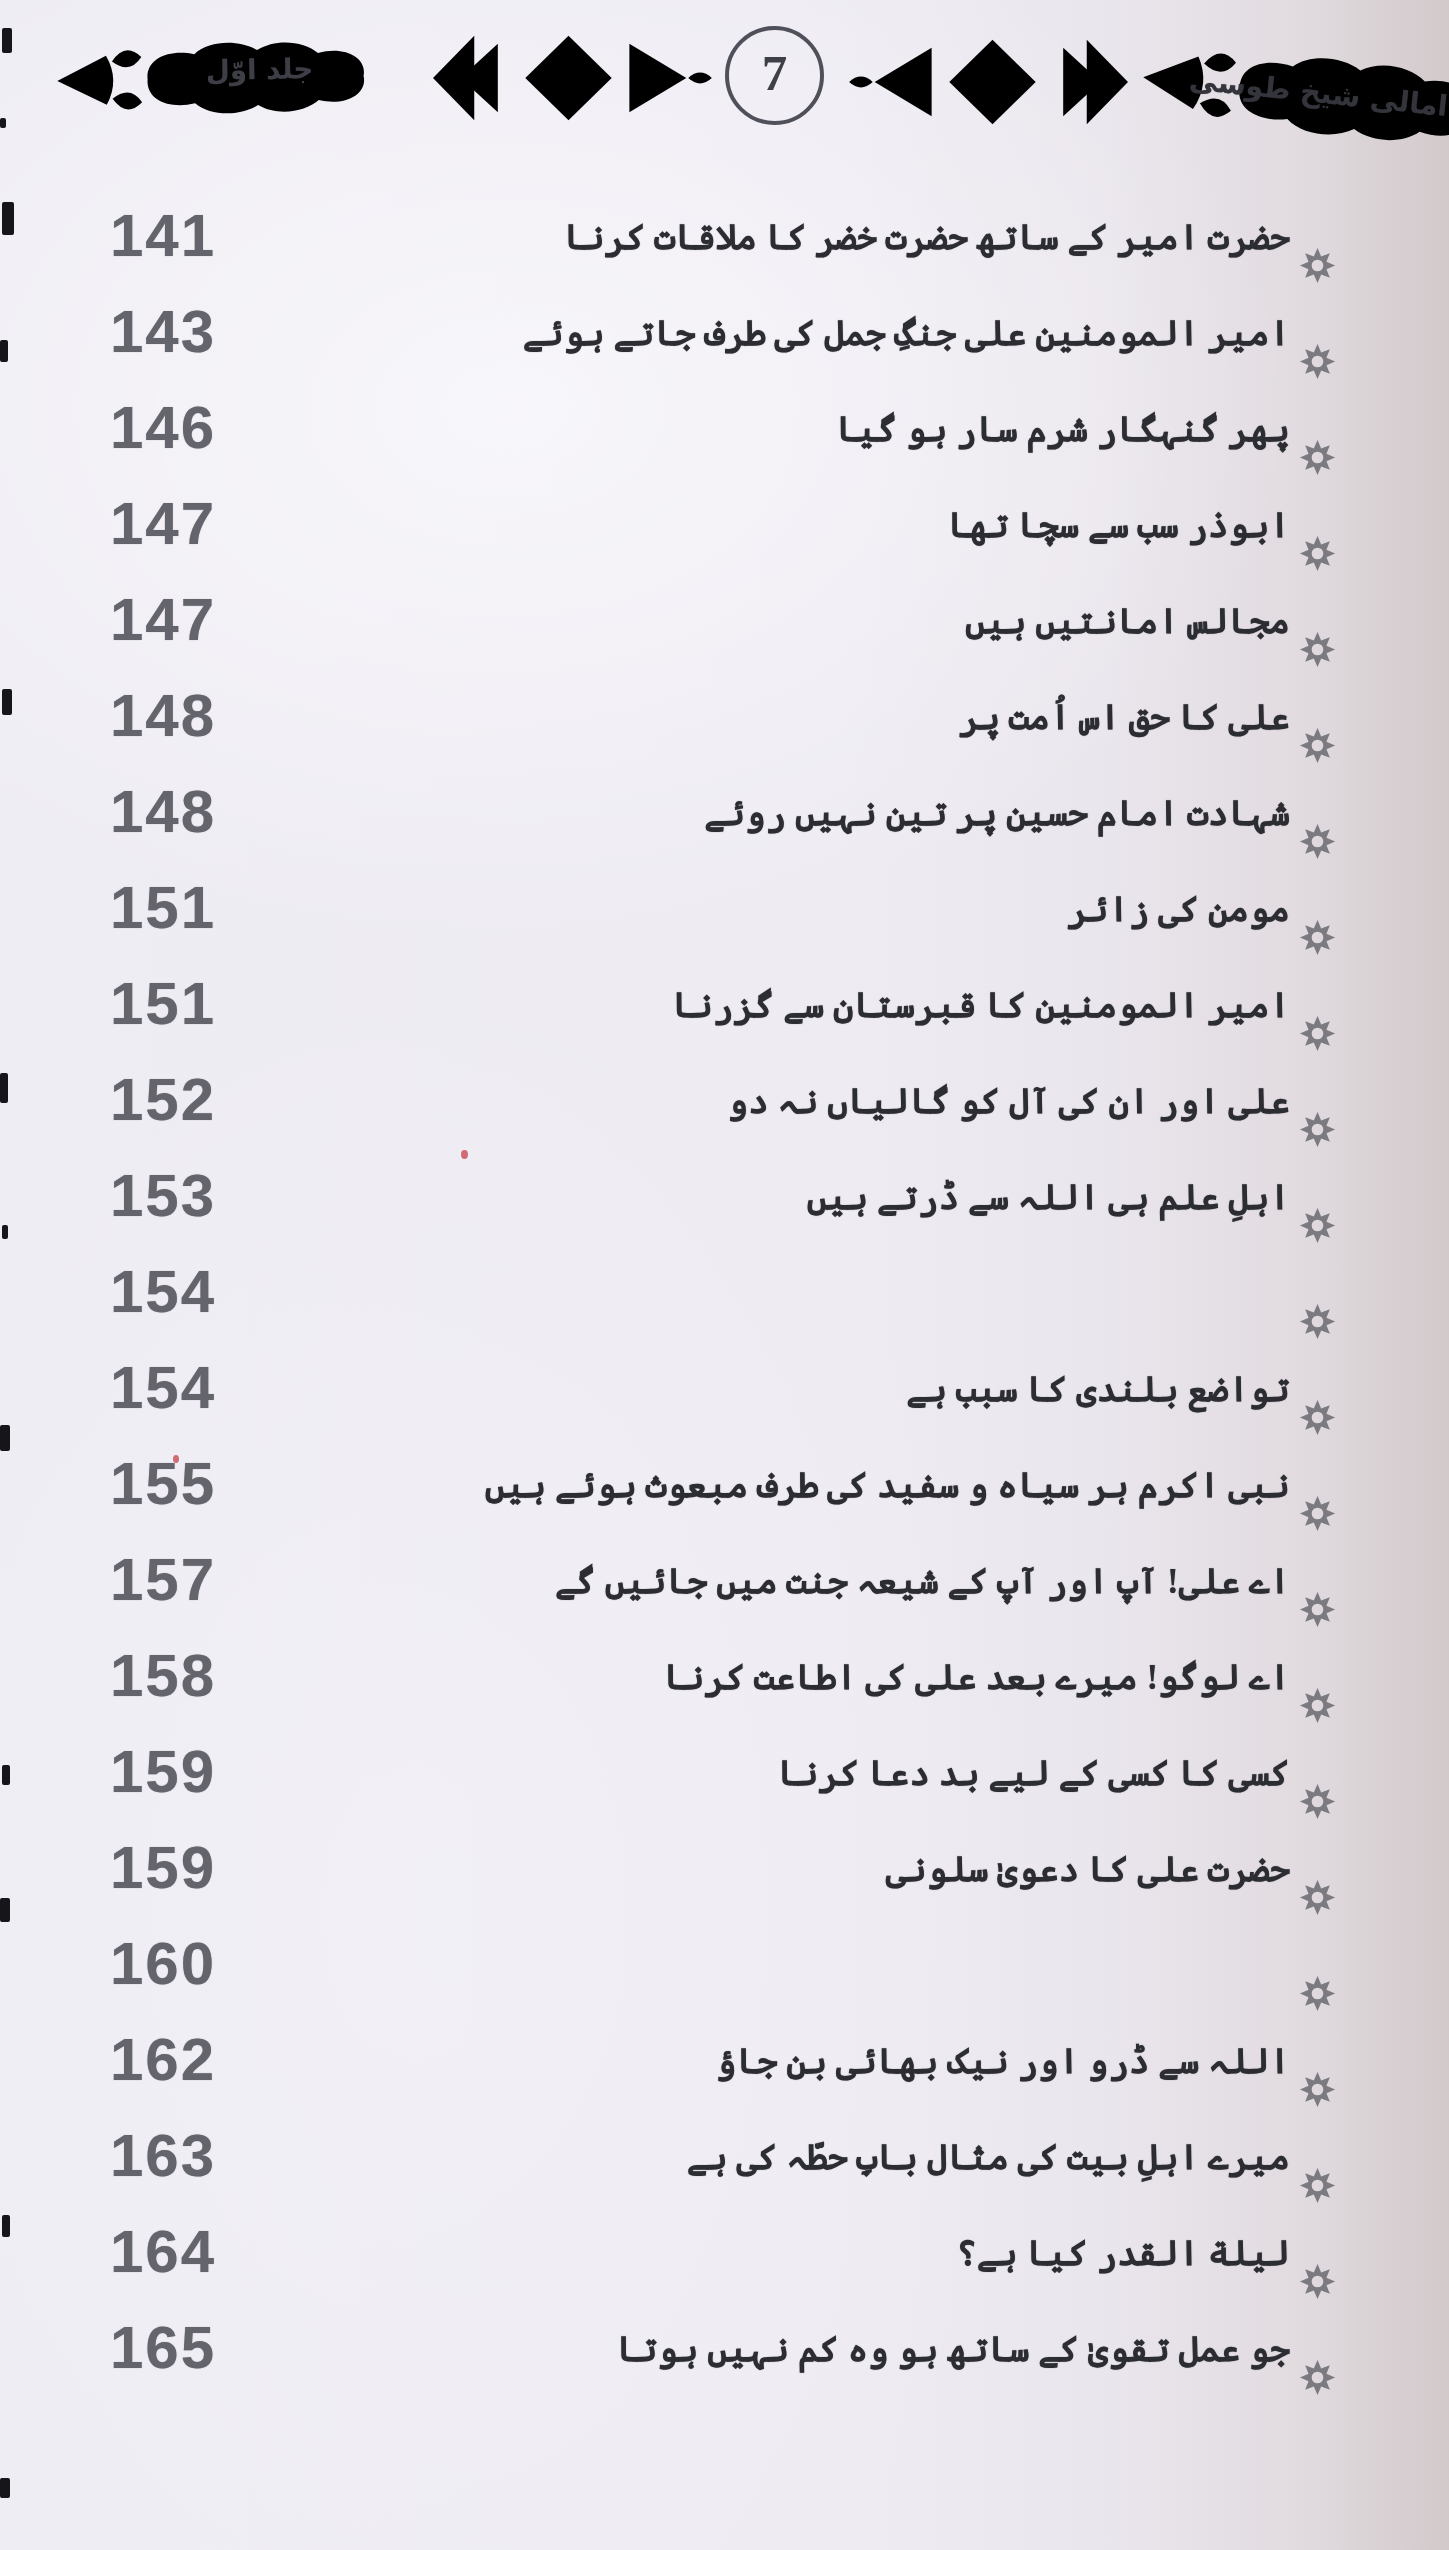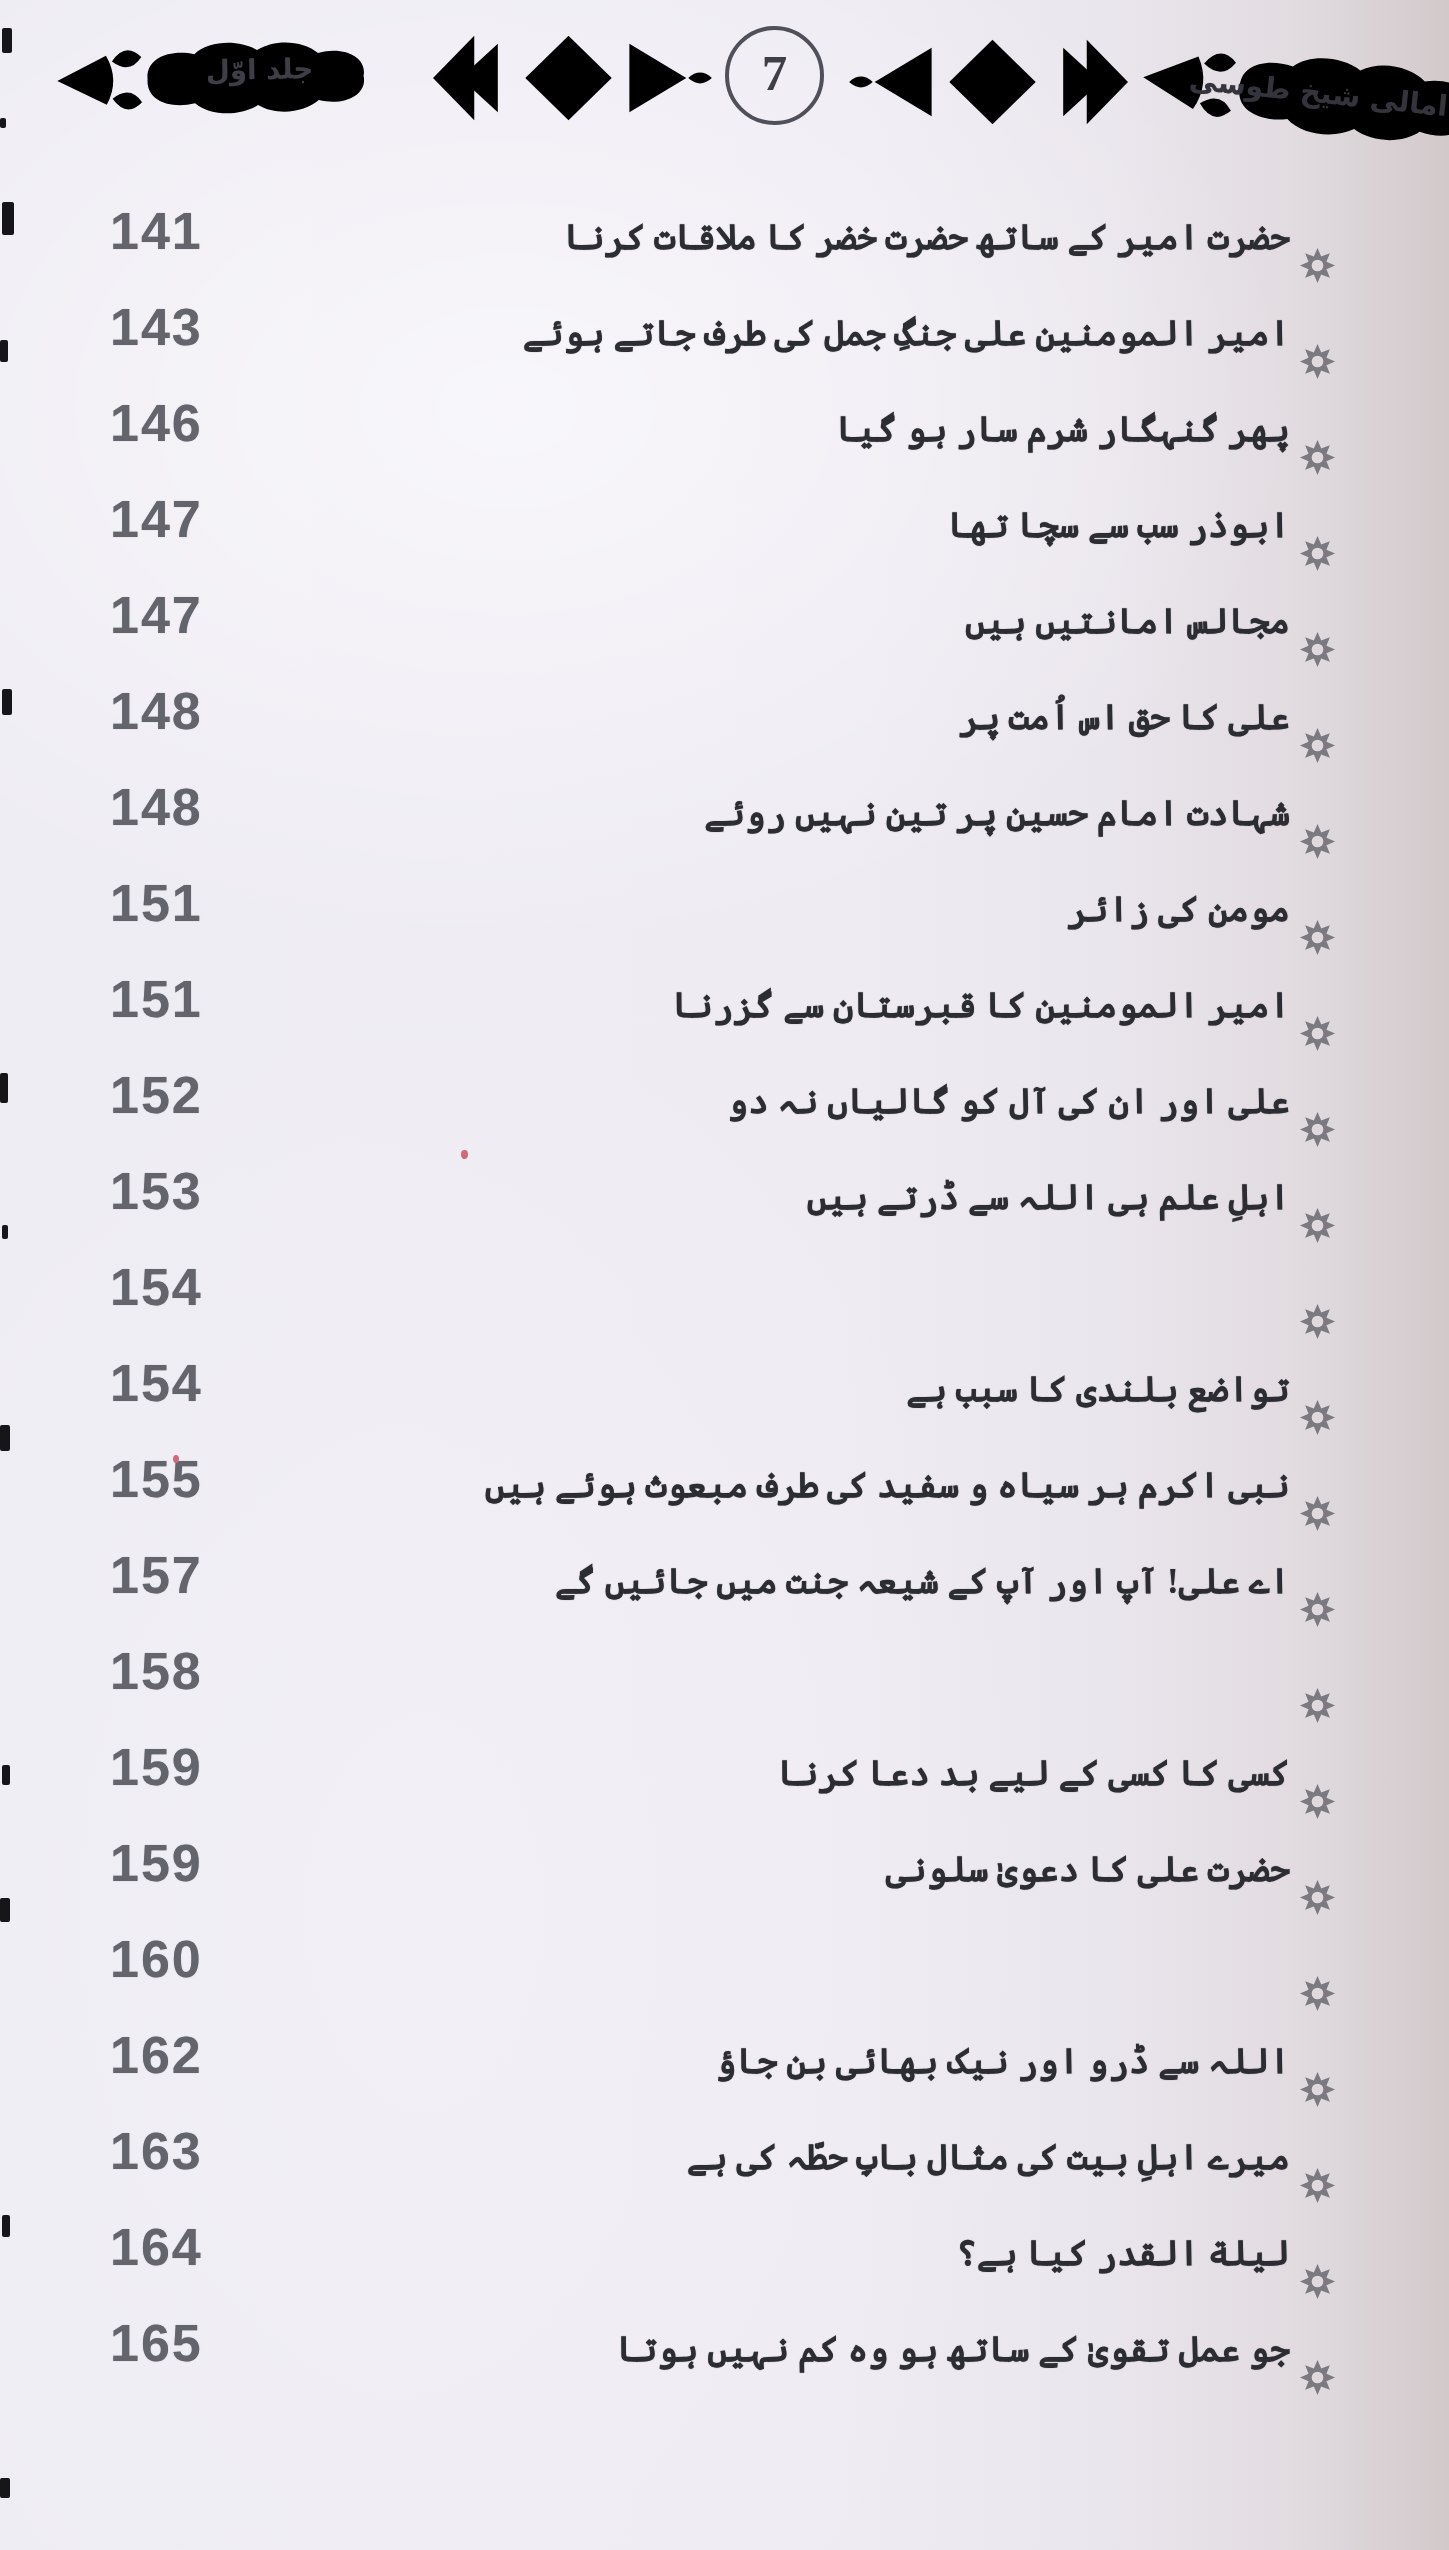--- a/index.html
+++ b/index.html
@@ -38,21 +38,21 @@
   .book-title{
     position:absolute;left:1236px;top:79px;width:212px;text-align:center;direction:rtl;
     font-size:28.5px;font-weight:700;color:#34343c;transform:rotate(6deg);
     text-shadow:0 0 1px rgba(40,40,48,.6);white-space:nowrap;
   }
   
   .toc{position:absolute;left:0;top:201px;width:100%;}
   .toc-row{position:relative;height:96px;}
   .page-num{
     position:absolute;left:110px;top:0;
-    font-family:"Liberation Sans",sans-serif;font-weight:700;font-size:52px;
+    font-family:"Liberation Sans",sans-serif;font-weight:700;font-size:60px;
     color:#64646c;letter-spacing:2px;text-shadow:0 0 1px rgba(90,90,98,.5);
   }
   .entry-title{
     position:absolute;right:160px;top:15.7px;direction:rtl;white-space:nowrap;
     font-size:35px;font-weight:700;color:#2c2c33;
     text-shadow:0 0 1px rgba(35,35,42,.55);
     font-family:Liberation Serif, serif;
   }
   .star{position:absolute;right:114px;top:46px;width:37px;height:37px;}
   .star svg{display:block;width:37px;height:37px;}
@@ -263,20 +263,21 @@
         <div class="entry-title">اے علی! آپ اور آپ کے شیعہ جنت میں جائیں گے</div>
         <span class="star">
           <svg viewBox="0 0 38 38">
             <use href="#sym-star8"></use>
           </svg>
         </span>
       </div>
 
       <div class="toc-row">
         <div class="page-num">158</div>
+        <div class="entry-title">اے لوگو! میرے بعد علی کی اطاعت کرنا</div>
         <span class="star">
           <svg viewBox="0 0 38 38">
             <use href="#sym-star8"></use>
           </svg>
         </span>
       </div>
 
       <div class="toc-row">
         <div class="page-num">159</div>
         <div class="entry-title">کسی کا کسی کے لیے بد دعا کرنا</div>

